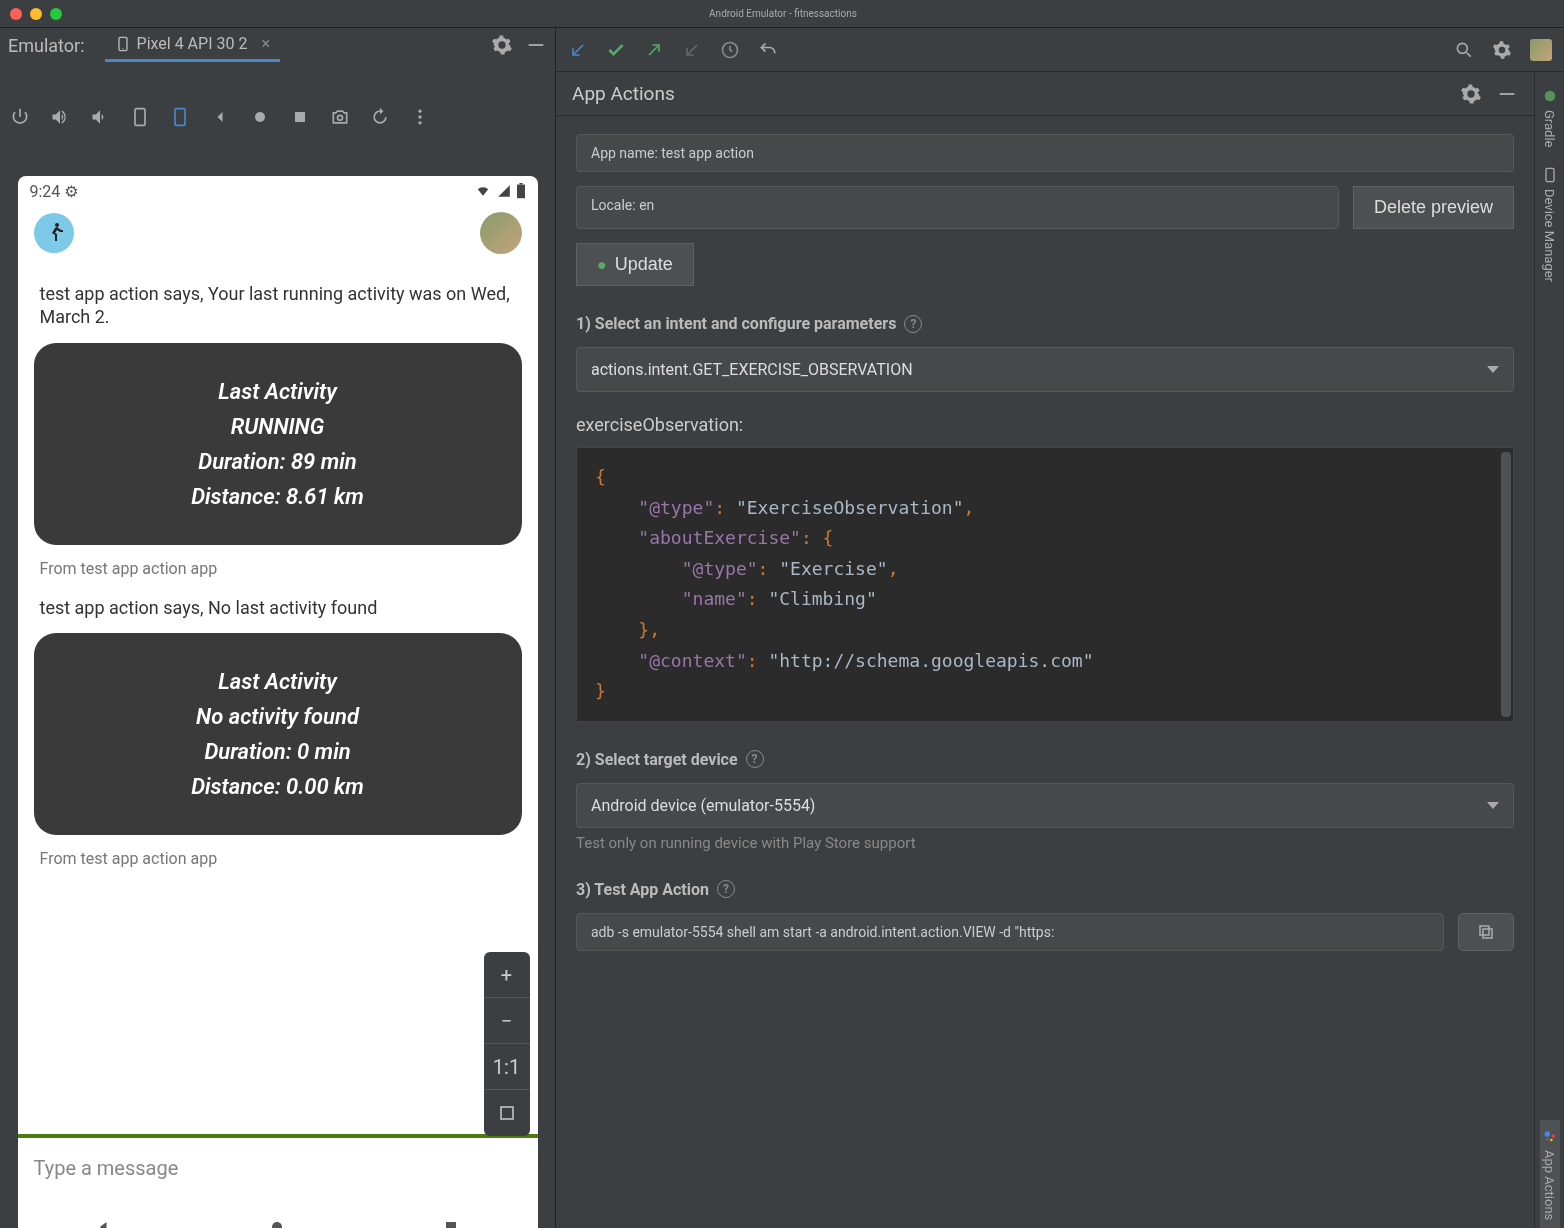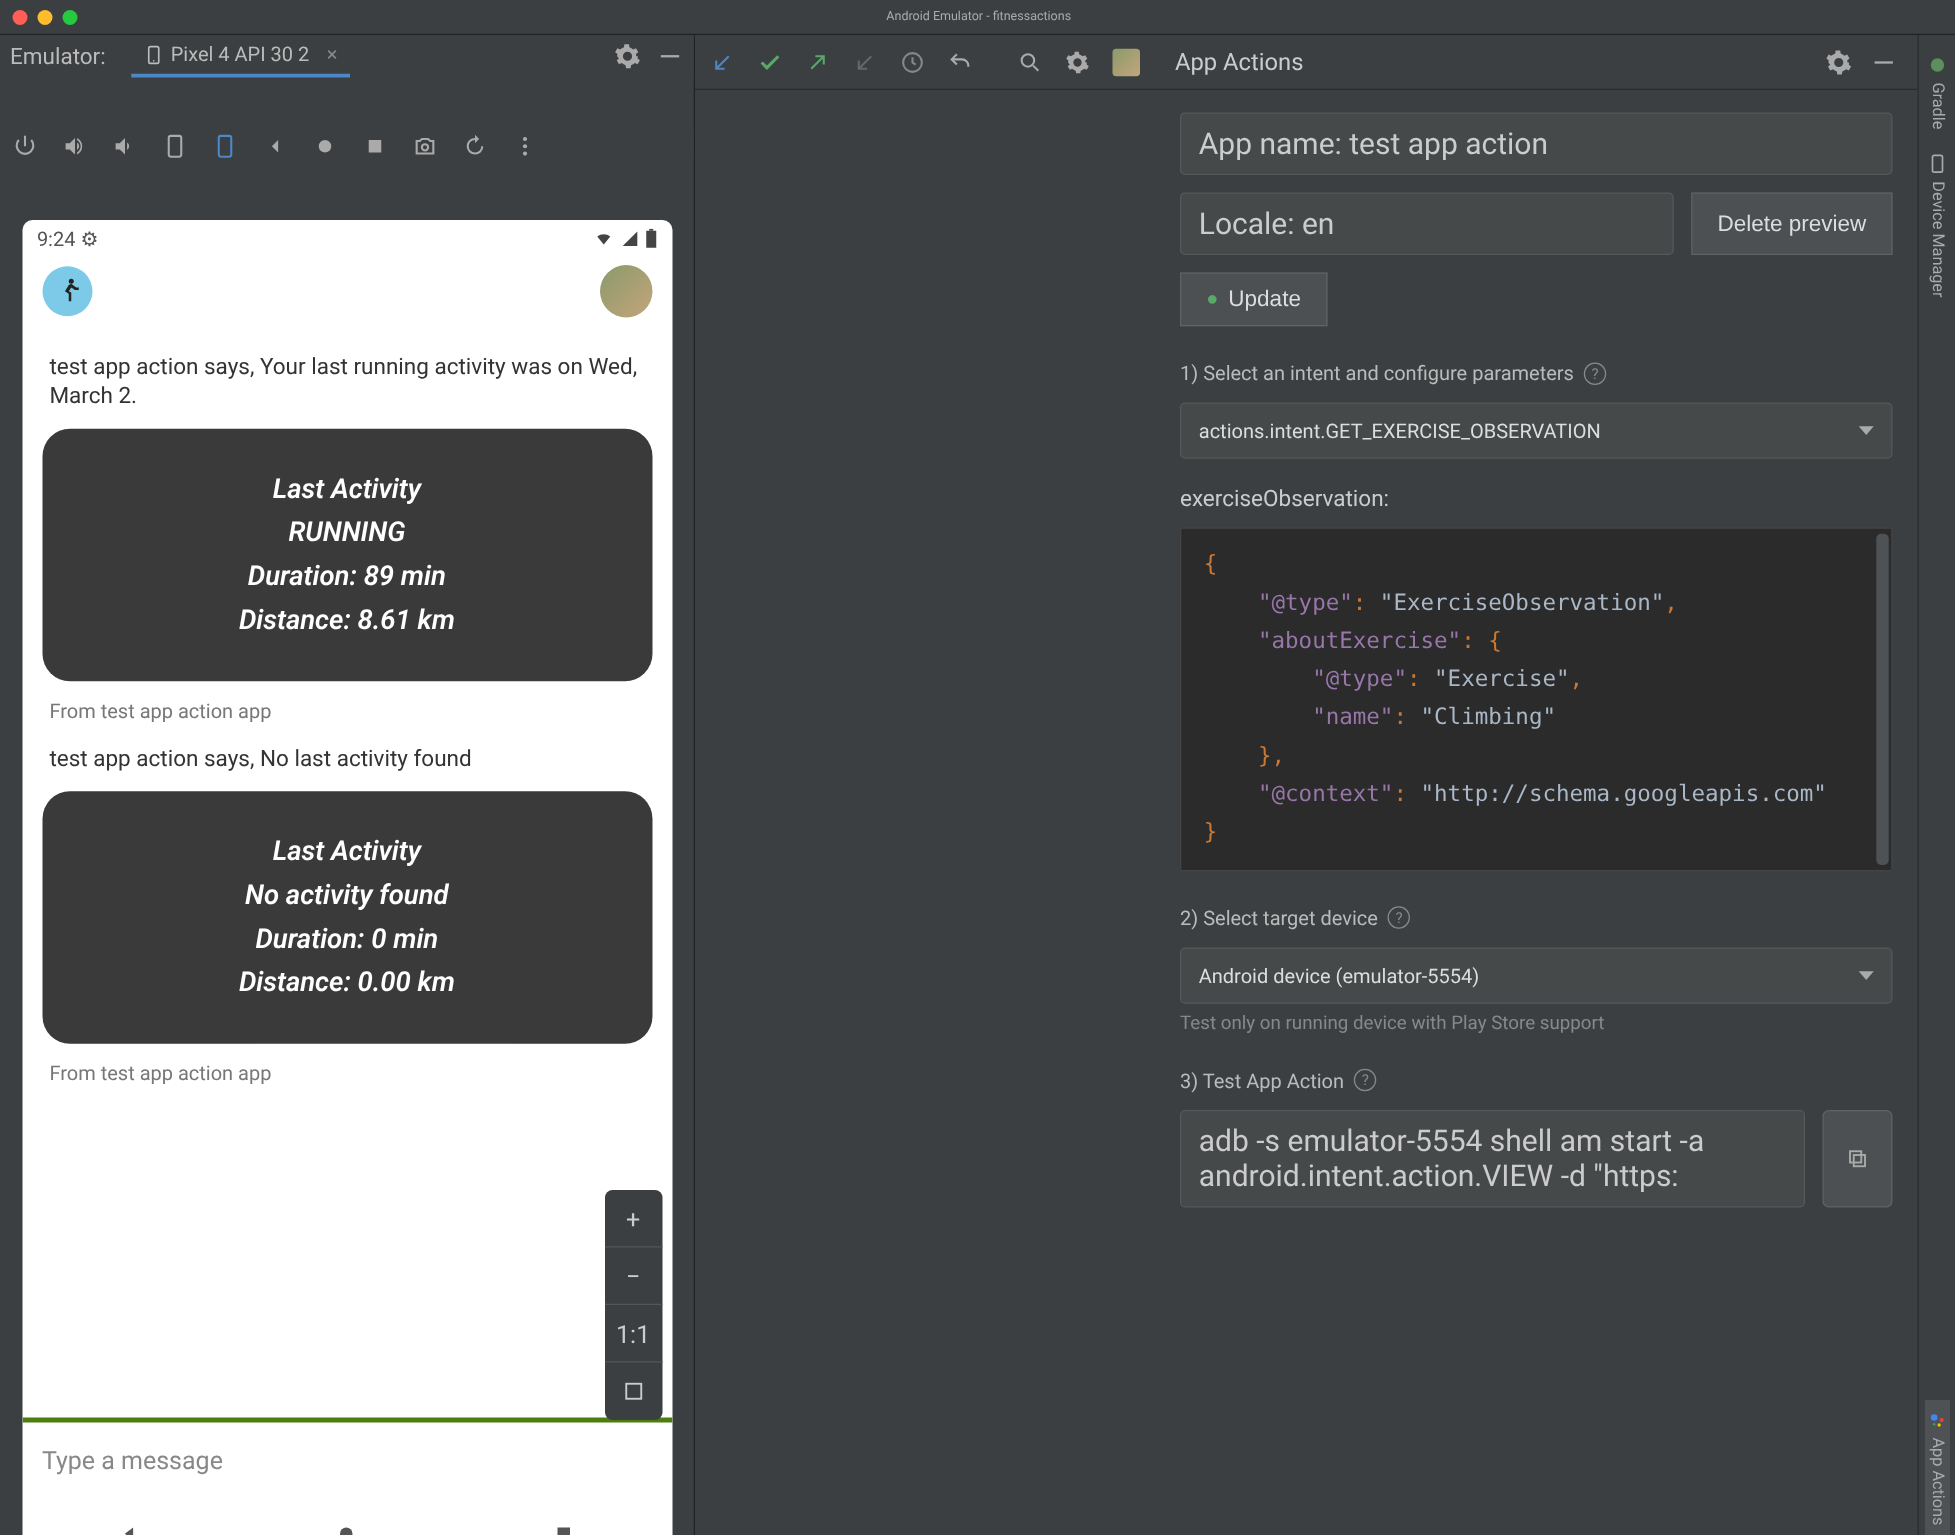--- a/index.html
+++ b/index.html
@@ -164,21 +164,21 @@
   }
   .phone-nav {
     height: 58px;
     display: flex;
     justify-content: space-around;
     align-items: center;
   }
   .phone-nav svg { width: 20px; height: 20px; fill: #555; }
 
   
-  .ide-column { flex: 1; display: flex; flex-direction: row; background: #3c3f41; }
+  .ide-column { flex: 1; display: flex; flex-direction: column; background: #3c3f41; }
   .ide-toolbar {
     height: 44px;
     display: flex;
     align-items: center;
     padding: 0 12px;
     gap: 18px;
     border-bottom: 1px solid #2a2a2a;
   }
   .ide-toolbar svg { width: 20px; height: 20px; }
   .ide-toolbar .sp { flex: 1; }
@@ -230,41 +230,41 @@
   .panel-body { padding: 18px 20px; flex: 1; overflow: auto; }
 
   .form-row { margin-bottom: 14px; }
   .text-input {
     width: 100%;
     background: #45494a;
     border: 1px solid #55595b;
     border-radius: 4px;
     padding: 10px 14px;
     color: #ccc;
-    font-size: 24px;
+    font-size: 14px;
   }
   .locale-row { display: flex; gap: 14px; }
   .locale-row .text-input { flex: 1; }
   .btn {
     background: #4c5052;
     border: 1px solid #5e6366;
     border-radius: 0;
     padding: 10px 20px;
     color: #ddd;
     font-size: 18px;
     display: inline-flex;
     align-items: center;
     gap: 8px;
   }
   .btn .check { color: #59a869; font-size: 16px; }
 
   .section-label {
     color: #bbb;
     font-size: 16px;
-    font-weight: 400;
+    font-weight: 700;
     margin: 28px 0 14px;
     display: flex;
     align-items: center;
     gap: 8px;
   }
   .help-circle {
     width: 18px; height: 18px; border: 1px solid #888; border-radius: 50%;
     display: inline-flex; align-items: center; justify-content: center;
     font-size: 12px; color: #888;
   }

